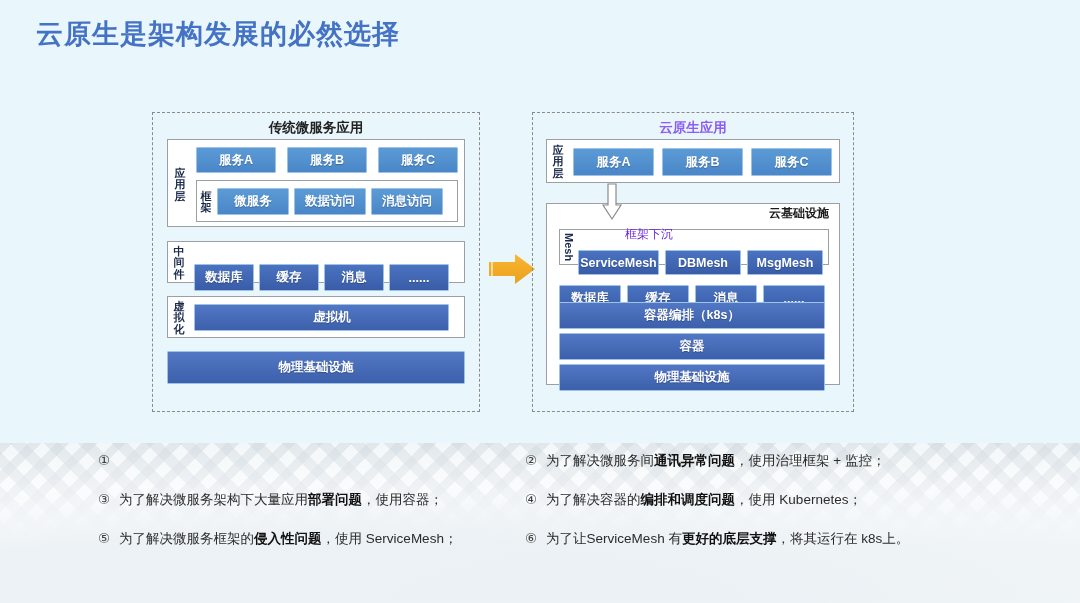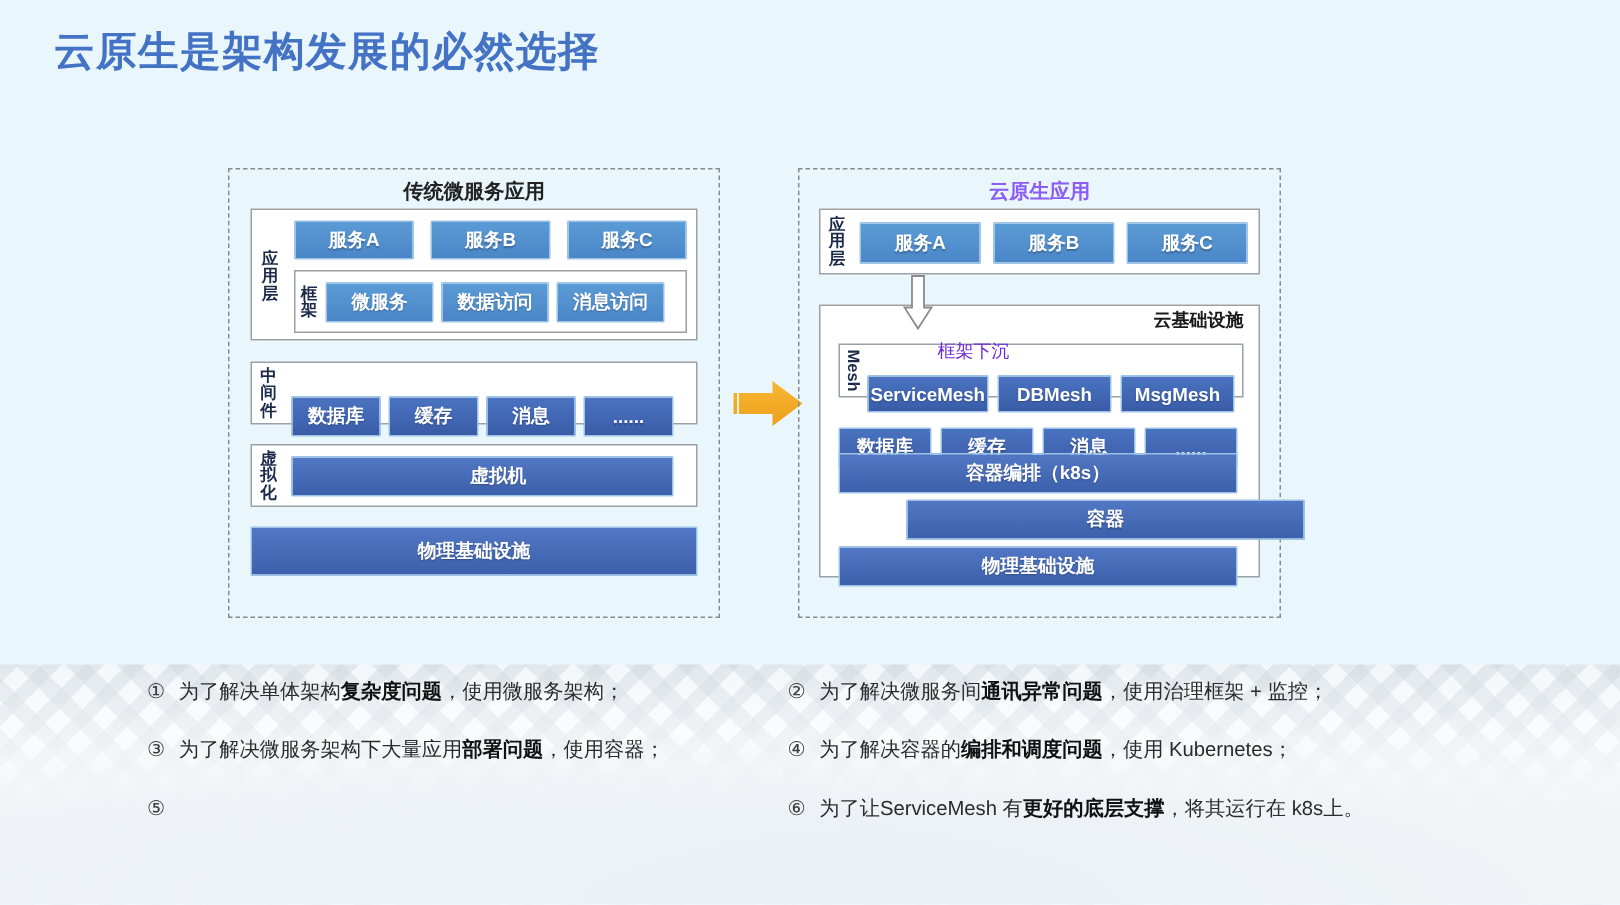--- a/index.html
+++ b/index.html
@@ -218,44 +218,44 @@
       <div class="box deep" style="left:105px; top:5px; width:76px; height:25px;">DBMesh</div>
       <div class="box deep" style="left:187px; top:5px; width:76px; height:25px;">MsgMesh</div>
     </div>
 
     <div class="box deep" style="left:12px; top:66px; width:62px; height:27px;">数据库</div>
     <div class="box deep" style="left:80px; top:66px; width:62px; height:27px;">缓存</div>
     <div class="box deep" style="left:148px; top:66px; width:62px; height:27px;">消息</div>
     <div class="box deep" style="left:216px; top:66px; width:62px; height:27px;">......</div>
 
     <div class="box deep2" style="left:12px; top:98px; width:266px; height:27px;">容器编排（k8s）</div>
-    <div class="box deep2" style="left:12px; top:129px; width:266px; height:27px;margin-left:45px;">容器</div>
+    <div class="box deep2" style="left:12px; top:129px; width:266px; height:27px;">容器</div>
     <div class="box deep2" style="left:12px; top:160px; width:266px; height:27px;">物理基础设施</div>
   </div>
 </div>
 
 <div class="arrow-down">
   <svg width="22" height="38" viewBox="0 0 22 38">
     <path d="M7,1 L15,1 L15,22 L20,22 L11,36 L2,22 L7,22 Z" fill="#ffffff" stroke="#8b8b8b" stroke-width="1.2"></path>
   </svg>
 </div>
 <div class="red-note">框架下沉</div>
 
 <div class="bullets">
   <div class="bullet-col" id="col-left">
     <div class="bullet">
       <span class="num">①</span>
-      <span><span>为了解决单体架构</span><b>复杂度问题</b><span>，使用微服务架构；</span></span>
     </div>
     <div class="bullet">
       <span class="num">③</span>
       <span><span>为了解决微服务架构下大量应用</span><b>部署问题</b><span>，使用容器；</span></span>
     </div>
     <div class="bullet">
       <span class="num">⑤</span>
+      <span><span>为了解决微服务框架的</span><b>侵入性问题</b><span>，使用 ServiceMesh；</span></span>
     </div>
   </div>
 
   <div class="bullet-col" id="col-right">
     <div class="bullet">
       <span class="num">②</span>
       <span><span>为了解决微服务间</span><b>通讯异常问题</b><span>，使用治理框架 + 监控；</span></span>
     </div>
     <div class="bullet">
       <span class="num">④</span>

